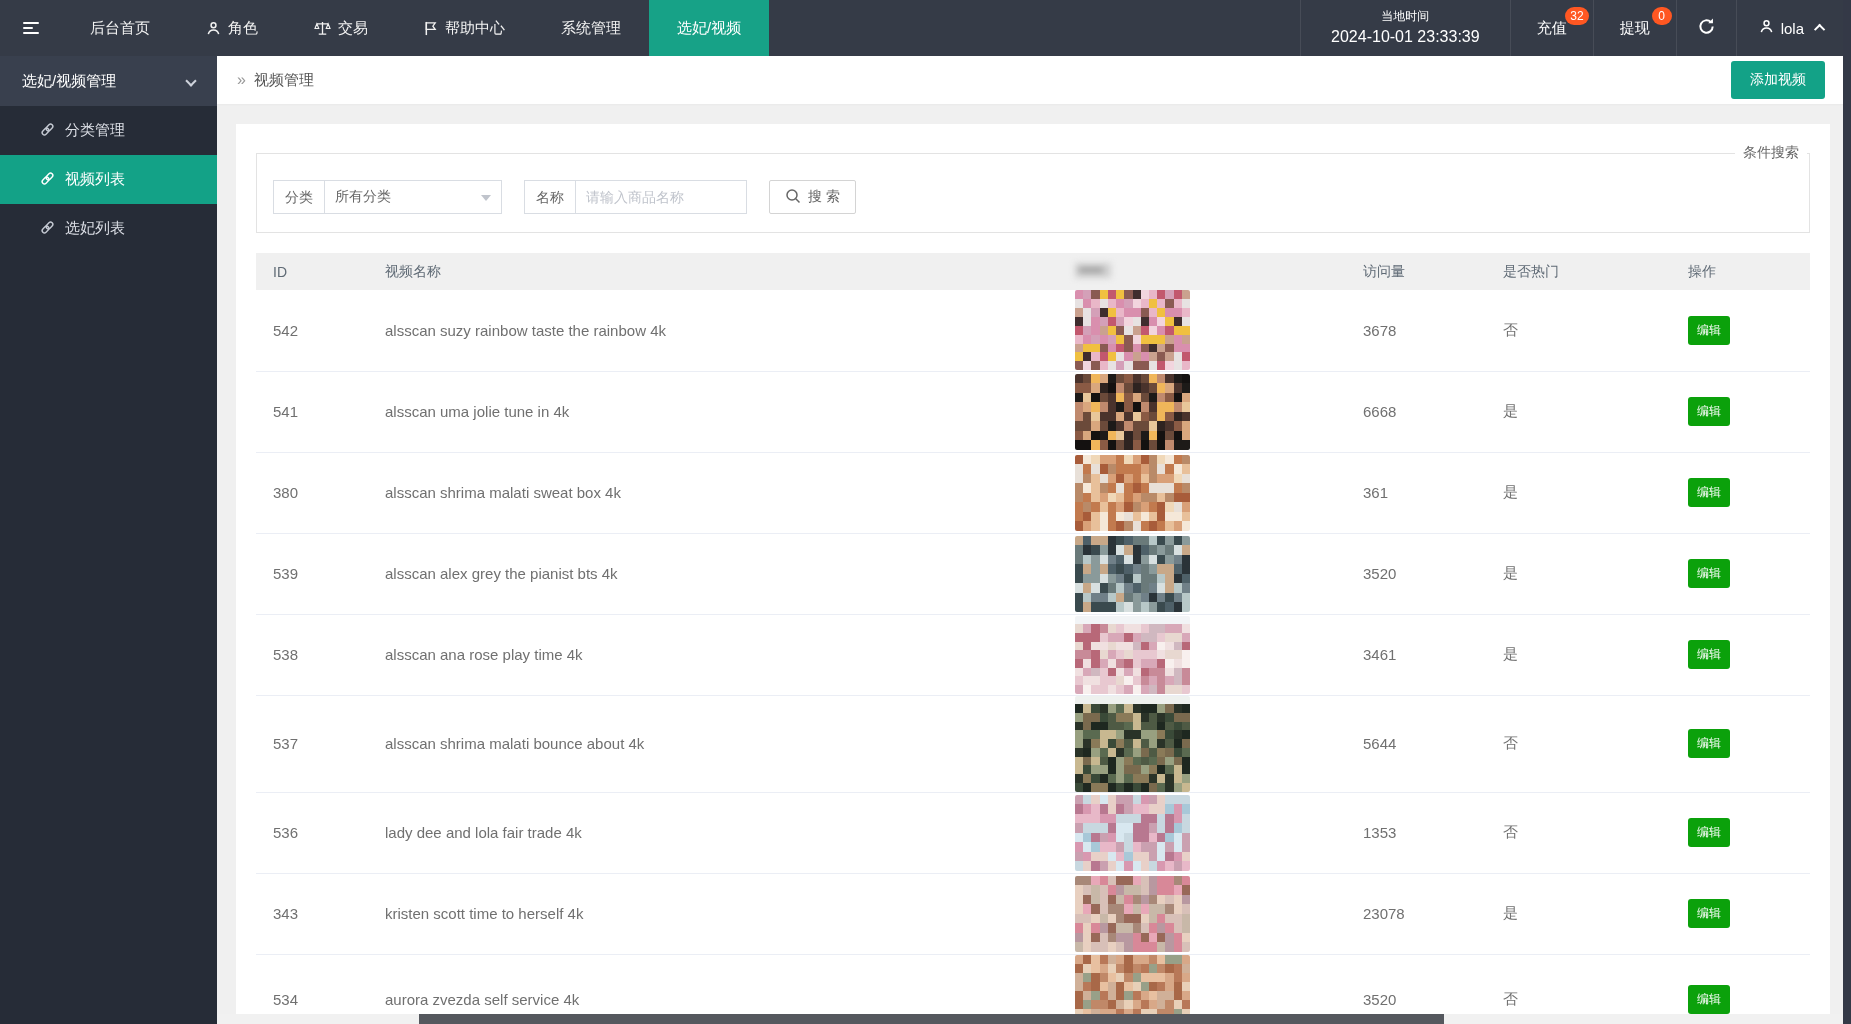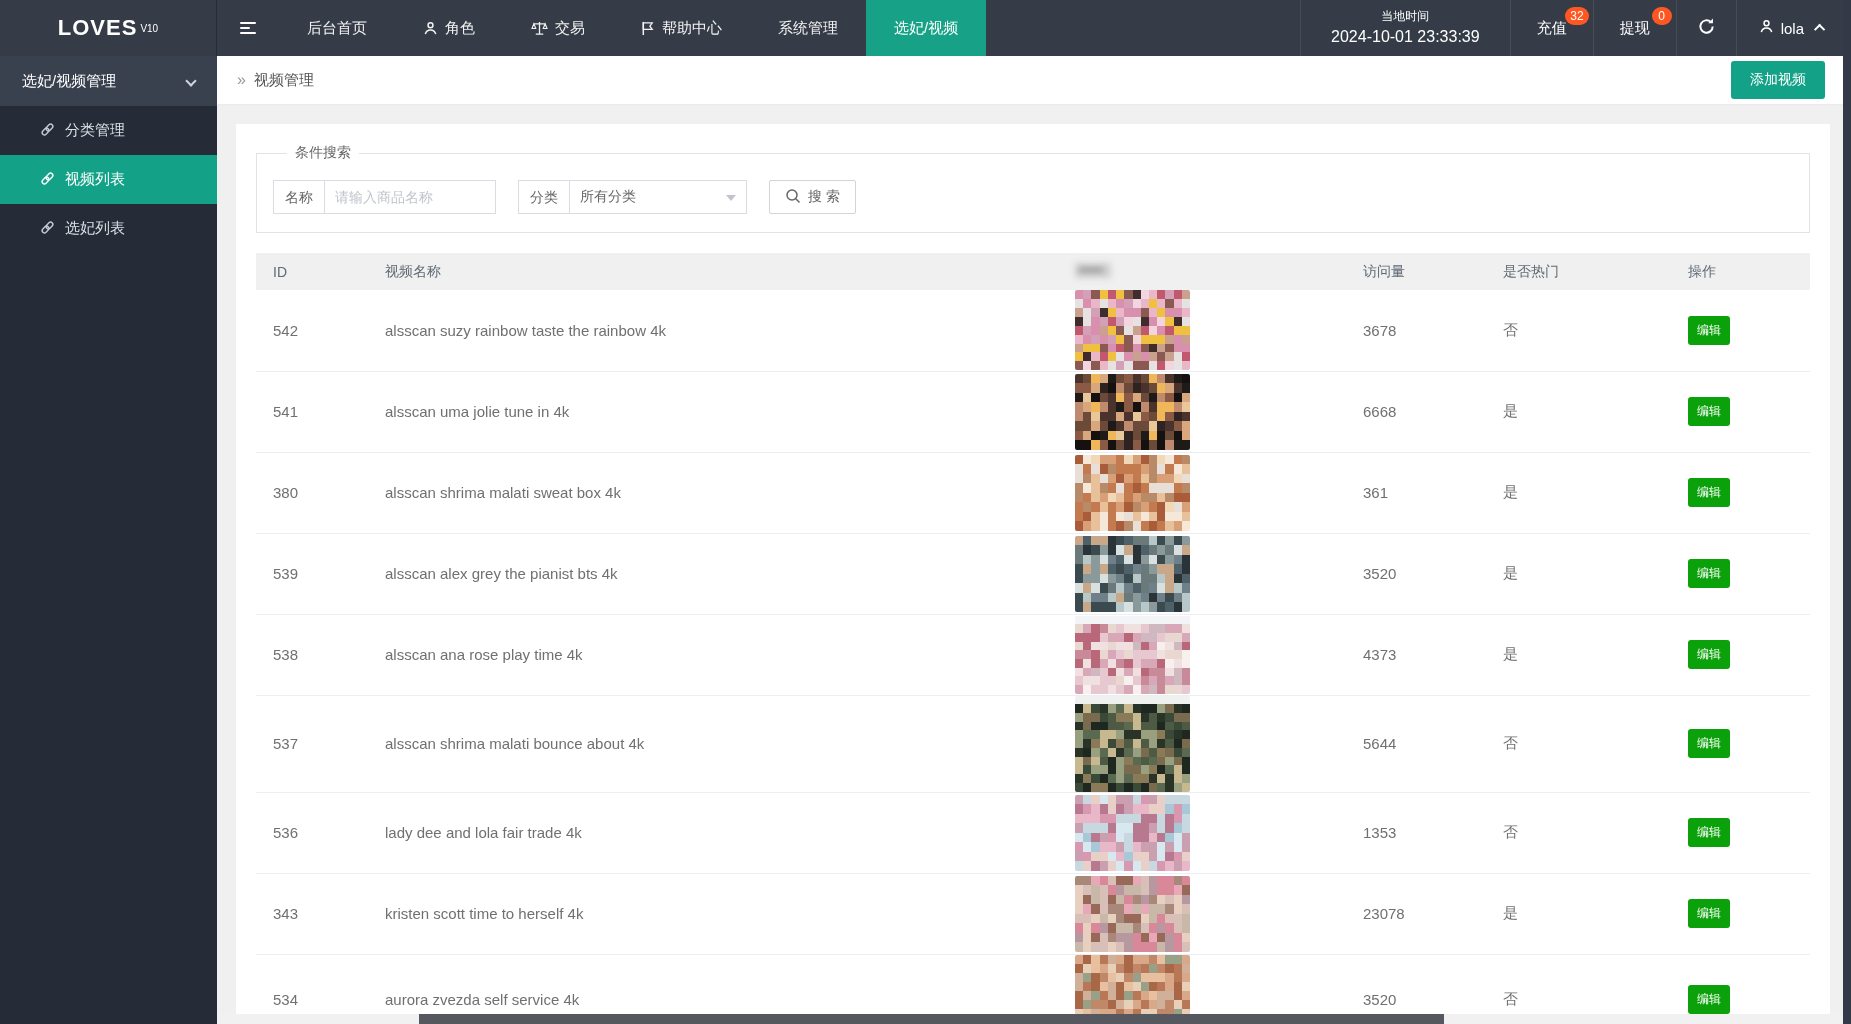--- a/index.html
+++ b/index.html
@@ -40,21 +40,21 @@
   .main { position:absolute; top:56px; left:217px; right:0; bottom:0; background:#f0f0f0; overflow:hidden; }
   .page-header { height:48px; background:#fff; display:flex; align-items:center; padding:0 26px 0 20px; box-shadow:0 1px 2px rgba(0,0,0,.03); }
   .breadcrumb { font-size:15px; color:#555; display:flex; align-items:center; gap:8px; }
   .breadcrumb .arrows { color:#999; font-size:16px; }
   .add-btn { margin-left:auto; background:#13a287; color:#fff; border:none; font-size:14px; padding:10px 19px; border-radius:3px; cursor:pointer; font-family:inherit; }
 
   .card { margin:20px 21px 0 19px; background:#fff; height:calc(100% - 68px); padding:20px 20px 0 20px; }
 
   
   .search-set { border:1px solid #e3e3e3; padding:14px 16px 18px 16px; }
-  .search-set legend { font-size:14px; color:#666; padding:0 8px; margin-left:14px; }
+  .search-set legend { font-size:14px; color:#666; padding:0 8px; margin-left:14px;text-align:right; }
   .search-row { display:flex; align-items:center; gap:22px; margin-top:4px; }
   .input-group { display:flex; align-items:stretch; }
   .addon { border:1px solid #d9dde3; background:#fff; color:#666; font-size:14px; line-height:32px; padding:0 11px; white-space:nowrap; }
   .text-input { width:172px; border:1px solid #d9dde3; margin-left:-1px; padding:0 10px; font-size:14px; color:#333; font-family:inherit; outline:none; }
   .text-input::placeholder { color:#c0c4cc; }
   .select-box { position:relative; width:178px; border:1px solid #d9dde3; margin-left:-1px; display:flex; align-items:center; padding:0 26px 0 10px; font-size:14px; color:#666; cursor:pointer; background:#fff; }
   .caret { position:absolute; right:10px; top:14px; width:0; height:0; border-left:5px solid transparent; border-right:5px solid transparent; border-top:6px solid #c0c4cc; }
   .search-btn { display:flex; align-items:center; gap:7px; background:#fff; border:1px solid #d4d4d4; border-radius:2px; padding:0 15px; height:34px; font-size:14px; color:#666; cursor:pointer; font-family:inherit; }
 
   
@@ -71,24 +71,20 @@
 
   
   .vscroll { position:absolute; top:0; right:0; width:8px; height:100%; background:#343947; z-index:40; }
   .hscroll { position:absolute; bottom:0; left:217px; right:8px; height:10px; background:#f1f1f1; z-index:30; }
   .hscroll-thumb { position:absolute; left:202px; top:0; width:1025px; height:10px; background:#55585e; }
 </style>
 </head>
 <body>
 
 <div class="topbar">
-  <div class="logo">
-    <span class="logo-text">LOVES</span>
-    <span class="logo-ver">V10</span>
-  </div>
   <div class="hamburger">
       <i></i>
       <i></i>
       <i></i>
     </div>
   <div class="nav">
     <div class="nav-item">
       <span>后台首页</span>
     </div>
     <div class="nav-item">
@@ -196,29 +192,29 @@
       <span>视频管理</span>
     </div>
     <button class="add-btn">添加视频</button>
   </div>
 
   <div class="card">
     <fieldset class="search-set">
       <legend>条件搜索</legend>
       <div class="search-row">
         <div class="input-group">
-          <span class="addon">名称</span>
-          <input class="text-input" type="text" placeholder="请输入商品名称" style="">
-        </div>
-        <div class="input-group">
           <span class="addon">分类</span>
           <div class="select-box">
             <span>所有分类</span>
             <span class="caret"></span>
           </div>
+        </div>
+        <div class="input-group">
+          <span class="addon">名称</span>
+          <input class="text-input" type="text" placeholder="请输入商品名称" style="">
         </div>
         <button class="search-btn">
           <span><svg width="16" height="16" viewBox="0 0 16 16">
                 <circle cx="7" cy="7" r="5" fill="none" stroke="#666" stroke-width="1.5"></circle>
                 <path d="M10.8 10.8L14.5 14.5" stroke="#666" stroke-width="1.5"></path>
               </svg></span>
           <span>搜 索</span>
         </button>
       </div>
     </fieldset>
@@ -875,21 +871,21 @@
                 <div style="background: rgb(216, 168, 184);"></div>
                 <div style="background: rgb(248, 240, 238);"></div>
                 <div style="background: rgb(216, 168, 184);"></div>
                 <div style="background: rgb(208, 184, 192);"></div>
                 <div style="background: rgb(200, 138, 152);"></div>
                 <div style="background: rgb(232, 216, 208);"></div>
                 <div style="background: rgb(232, 216, 208);"></div>
                 <div style="background: rgb(232, 200, 208);"></div>
               </div>
             </td>
-    <td><span>4373</span></td>
+    <td><span>3461</span></td>
     <td><span>是</span></td>
     <td class="ops"><button class="edit-btn">编辑</button></td>
   </tr>
           <tr>
     <td><span>537</span></td>
     <td><span>alsscan shrima malati bounce about 4k</span></td>
     <td>
               <div class="thumb" style="height: 96px; grid-template-rows: repeat(11, 1fr);">
                 <div style="background: rgb(238, 241, 238);"></div>
                 <div style="background: rgb(238, 241, 238);"></div>

